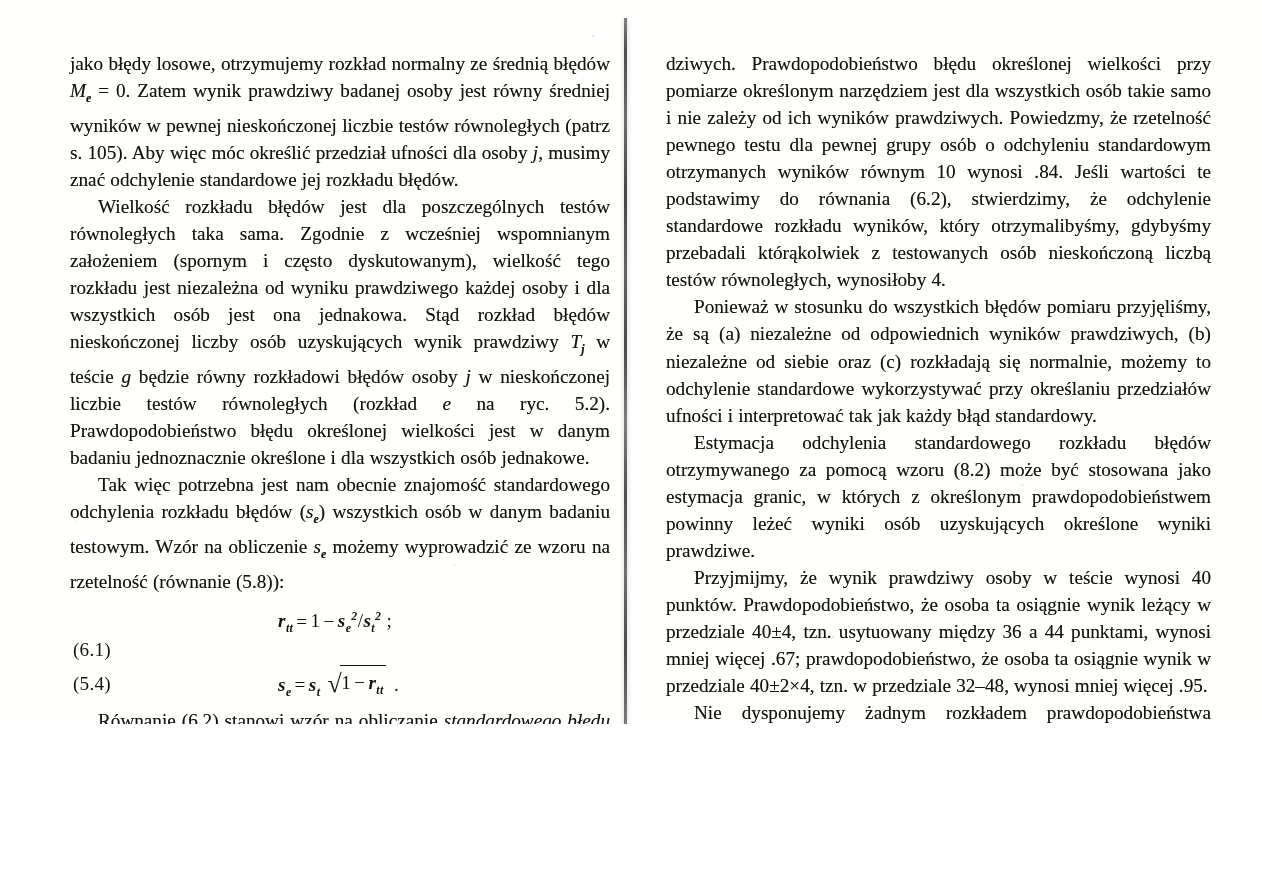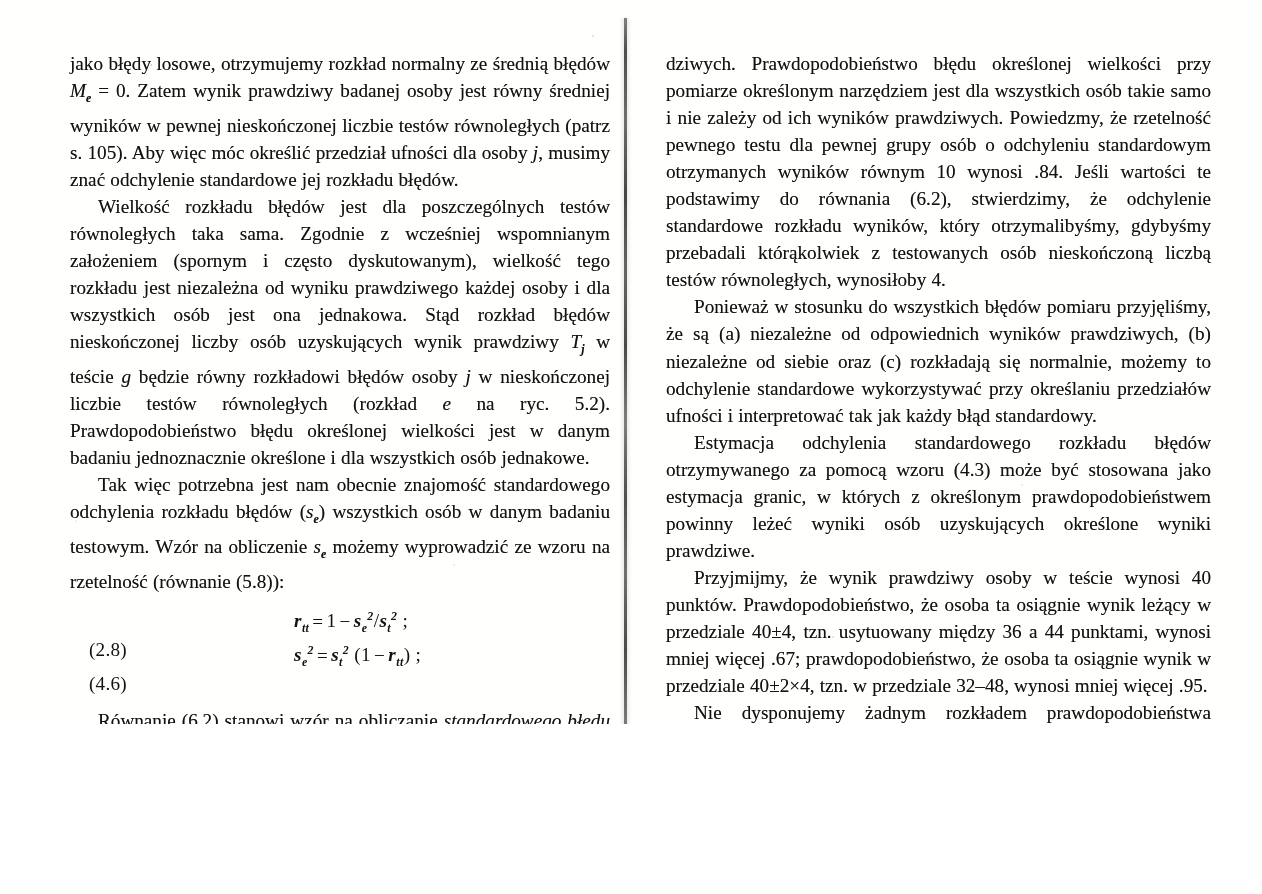--- a/index.html
+++ b/index.html
@@ -79,21 +79,21 @@
     text-align: justify;
     text-indent: 0;
     -webkit-hyphens: none;
     hyphens: none;
     word-spacing: .02em;
     text-shadow: 0 0 .45px rgba(0,0,0,.45);
   }
   .para.indent { text-indent: 28px; }
 
   .math-block {
-    margin: 4px 0 6px 16px;
+    margin: 4px 0 6px 0;
     position: relative;
     font-size: 19.2px;
   }
   .eq-row {
     position: relative;
     height: 34px;
     line-height: 34px;
   }
   .eq-tag {
     position: absolute;
@@ -157,38 +157,38 @@
     <p class="para indent">Tak więc potrzebna jest nam obecnie znajomość standardowego odchylenia rozkładu błędów (<span class="vv">s</span><sub class="p">e</sub>) wszystkich osób w danym badaniu testowym. Wzór na obliczenie <span class="vv">s</span><sub class="p">e</sub> możemy wyprowadzić ze wzoru na rzetelność (równanie (5.8)):</p>
 
     <div class="math-block">
 
       <div class="eq-row">
         <span class="eq-tag"></span>
         <span class="eq-body" title="r_tt = 1 - s_e^2/s_t^2"><i>r</i><sub class="p">tt</sub><span class="op">=</span>1<span class="op">−</span><i>s</i><sub class="p">e</sub><sup class="p">2</sup>/<i>s</i><sub class="p">t</sub><sup class="p">2</sup>&nbsp;;</span>
       </div>
 
       <div class="eq-row">
-        <span class="eq-tag">(2.8)</span>
-        <span class="eq-body" title="s_e^2 = s_t^2 (1 - r_tt)"><i>s</i><sub class="p">e</sub><sup class="p">2</sup><span class="op">=</span><i>s</i><sub class="p">t</sub><sup class="p">2</sup>&nbsp;(1<span class="op">−</span><i>r</i><sub class="p">tt</sub>)&nbsp;;</span>
+        <span class="eq-tag">(6.1)</span>
       </div>
 
       <div class="eq-row">
-        <span class="eq-tag">(4.6)</span>
+        <span class="eq-tag">(5.4)</span>
+        <span class="eq-body" title="s_e = s_t sqrt(1 - r_tt)"><i>s</i><sub class="p">e</sub><span class="op">=</span><i>s</i><sub class="p">t</sub>&nbsp;<span class="radical"><span class="sign">√</span><span class="under">1<span class="op">−</span><i>r</i><sub class="p">tt</sub></span></span>&nbsp;<span class="op">.</span></span>
       </div>
 
     </div>
 
     <p class="para indent">Równanie (6.2) stanowi wzór na obliczanie <em class="it">standardowego błędu pomiaru</em> (<em class="it">standard error of measurement</em>); <span class="vv">s</span><sub class="p">e</sub> wyraża odchylenie standardowe rozkładu błędów, które popełniamy, uznając wynik osiągnięty przez daną osobę w nieskończonej liczbie testów równoległych za jej wynik prawdziwy. Zgodnie z wcześniej podaną definicją, na której oparto wyprowadzenie równania (6.2), to standardowe odchylenie, jednakowe dla wszystkich badanych osób, jest niezależne od ich wyników praw-</p>
 
   </div>
 
   <div class="column" id="col-right">
     <p class="para">dziwych. Prawdopodobieństwo błędu określonej wielkości przy pomiarze określonym narzędziem jest dla wszystkich osób takie samo i nie zależy od ich wyników prawdziwych. Powiedzmy, że rzetelność pewnego testu dla pewnej grupy osób o odchyleniu standardowym otrzymanych wyników równym 10 wynosi .84. Jeśli wartości te podstawimy do równania (6.2), stwierdzimy, że odchylenie standardowe rozkładu wyników, który otrzymalibyśmy, gdybyśmy przebadali którąkolwiek z testowanych osób nieskończoną liczbą testów równoległych, wynosiłoby 4.</p>
     <p class="para indent">Ponieważ w stosunku do wszystkich błędów pomiaru przyjęliśmy, że są (a) niezależne od odpowiednich wyników prawdziwych, (b) niezależne od siebie oraz (c) rozkładają się normalnie, możemy to odchylenie standardowe wykorzystywać przy określaniu przedziałów ufności i interpretować tak jak każdy błąd standardowy.</p>
-    <p class="para indent">Estymacja odchylenia standardowego rozkładu błędów otrzymywanego za pomocą wzoru (4.3) może być stosowana jako estymacja granic, w których z określonym prawdopodobieństwem powinny leżeć wyniki osób uzyskujących określone wyniki prawdziwe.</p>
+    <p class="para indent">Estymacja odchylenia standardowego rozkładu błędów otrzymywanego za pomocą wzoru (8.2) może być stosowana jako estymacja granic, w których z określonym prawdopodobieństwem powinny leżeć wyniki osób uzyskujących określone wyniki prawdziwe.</p>
     <p class="para indent">Przyjmijmy, że wynik prawdziwy osoby w teście wynosi 40 punktów. Prawdopodobieństwo, że osoba ta osiągnie wynik leżący w przedziale 40±4, tzn. usytuowany między 36 a 44 punktami, wynosi mniej więcej .67; prawdopodobieństwo, że osoba ta osiągnie wynik w przedziale 40±2×4, tzn. w przedziale 32–48, wynosi mniej więcej .95.</p>
     <p class="para indent">Nie dysponujemy żadnym rozkładem prawdopodobieństwa wyników prawdziwych będących podłożem wyników otrzymanych, ale mimo to z dowolnym stopniem pewności możemy wyznaczyć przedział, w którym leży wynik prawdziwy dla każ-</p>
   </div>
 
   <div class="folio" id="folio-left">120</div>
   <div class="folio" id="folio-right">171</div>
 
   <div id="grain"></div>
 </div>
 

